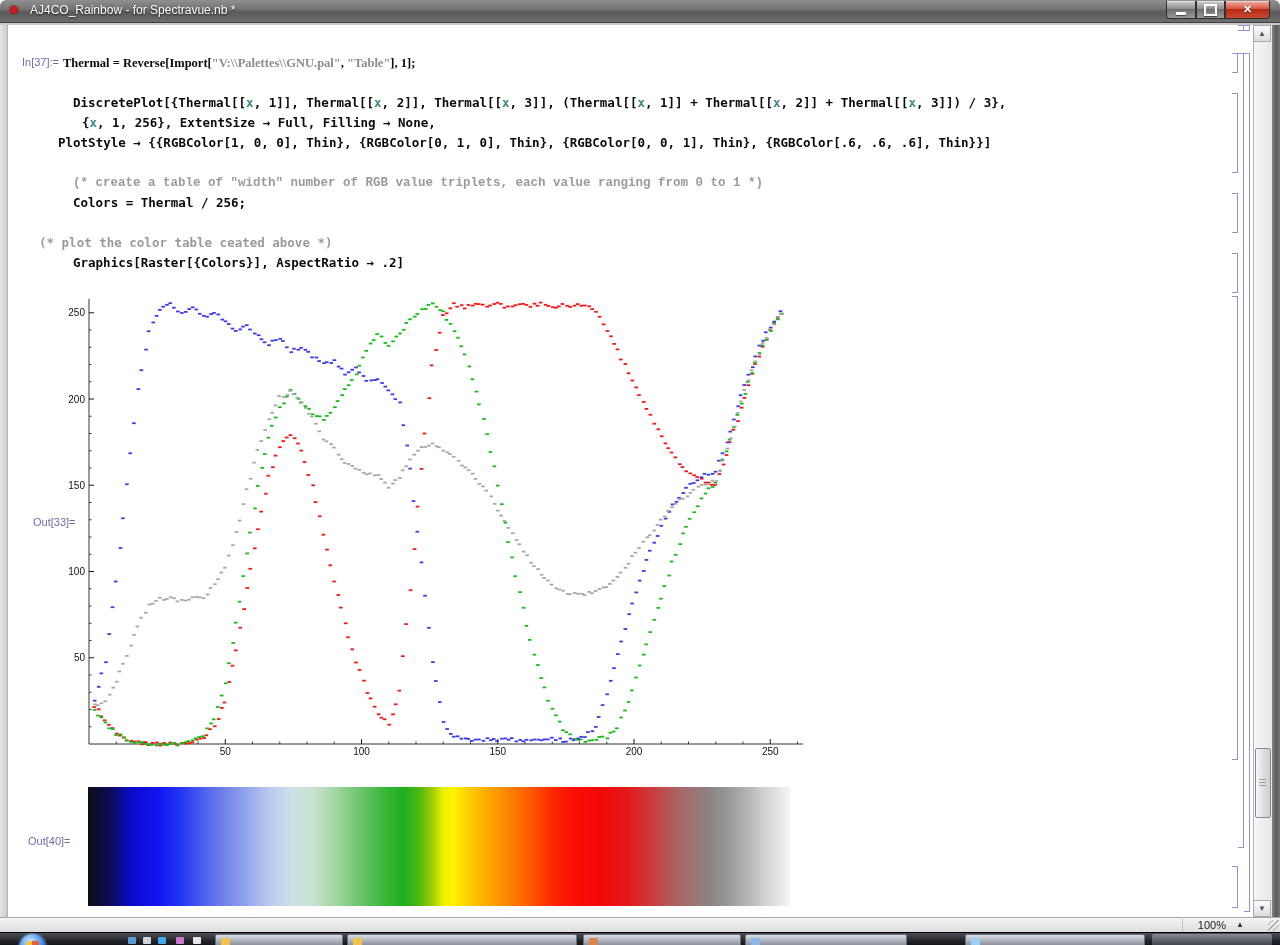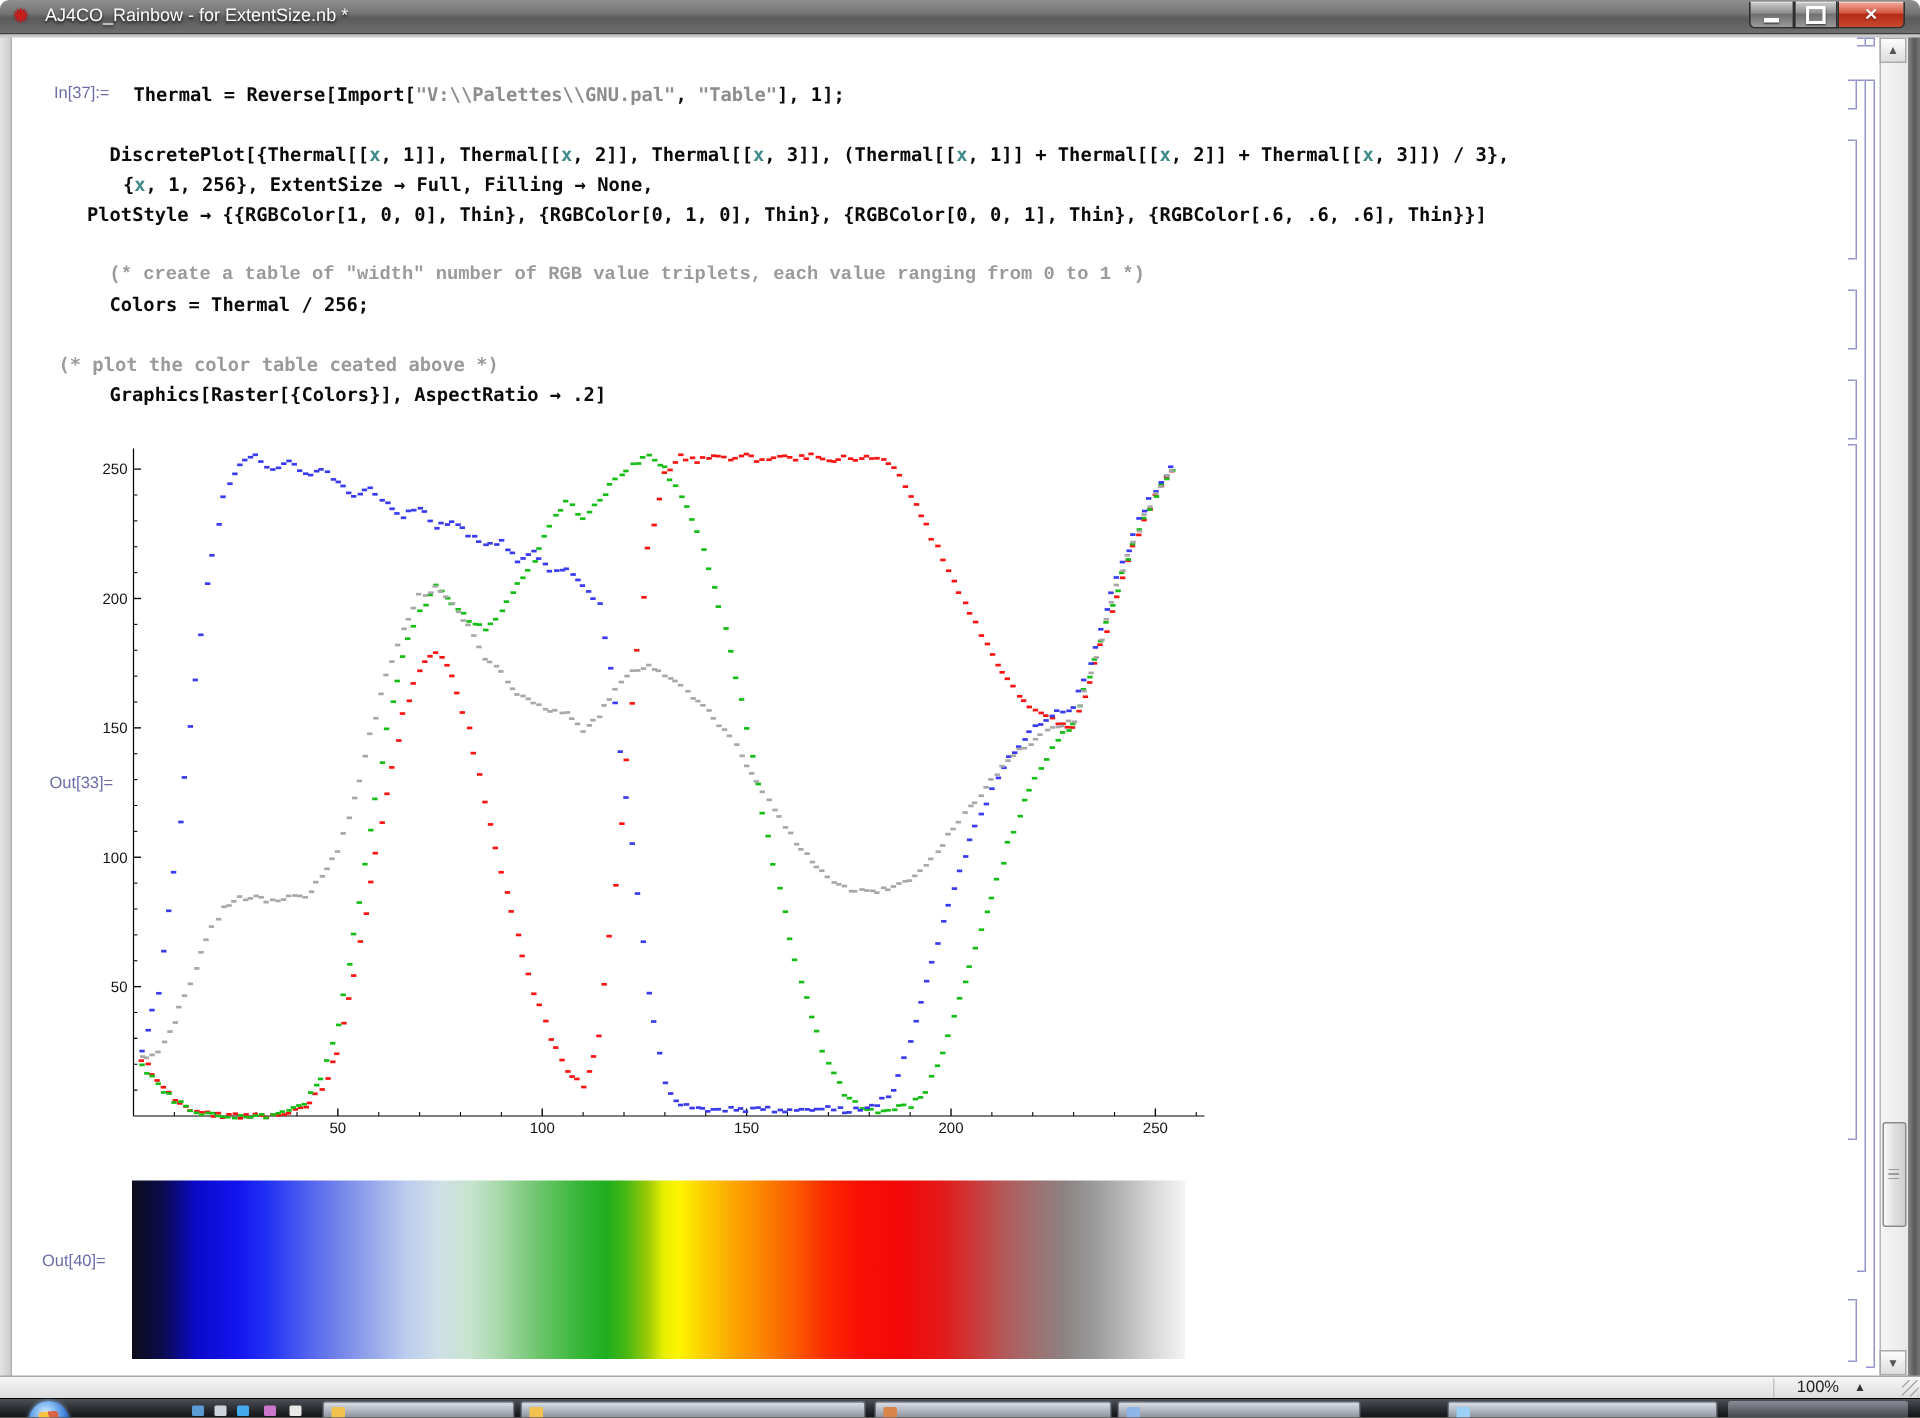--- a/index.html
+++ b/index.html
@@ -83,40 +83,40 @@
 
 <div class="screen">
 
   <div class="content-bg"></div>
   <div class="frame-left"></div>
   <div class="frame-right"></div>
   <div class="frame-top-line"></div>
 
   <div class="titlebar">
     <span class="app-icon">✹</span>
-    <span class="title-text">AJ4CO_Rainbow - for ExtentSize.nb *</span>
+    <span class="title-text">AJ4CO_Rainbow - for Spectravue.nb *</span>
     <div class="winbtns">
       <div class="wb min">
           <span class="glyph-min"></span>
         </div>
       <div class="wb max">
           <span class="glyph-max"></span>
         </div>
       <div class="wb close">
           <span class="glyph-x">✕</span>
         </div>
     </div>
   </div>
 
-  <span class="cell-label" style="left:36px;top:56px;">In[37]:=</span>
+  <span class="cell-label" style="left:22px;top:56px;">In[37]:=</span>
   <span class="cell-label" style="left:33px;top:516px;">Out[33]=</span>
   <span class="cell-label" style="left:28px;top:835px;">Out[40]=</span>
 
   <div id="code" class="code">
-      <div class="code-line" style="padding-left: 89px;"><span class="sg-k">Thermal = Reverse[Import[</span><span class="sg-s">"V:\\Palettes\\GNU.pal"</span><span class="sg-k">, </span><span class="sg-s">"Table"</span><span class="sg-k">], 1];</span></div>
+      <div class="code-line" style="padding-left: 63px; font-family: Liberation Serif, serif;"><span class="sg-k">Thermal = Reverse[Import[</span><span class="sg-s">"V:\\Palettes\\GNU.pal"</span><span class="sg-k">, </span><span class="sg-s">"Table"</span><span class="sg-k">], 1];</span></div>
       <div class="code-line" style="padding-left: 73px;">&nbsp;</div>
       <div class="code-line" style="padding-left: 73px;"><span class="sg-k">DiscretePlot[{Thermal[[</span><span class="sg-v">x</span><span class="sg-k">, 1]], Thermal[[</span><span class="sg-v">x</span><span class="sg-k">, 2]], Thermal[[</span><span class="sg-v">x</span><span class="sg-k">, 3]], (Thermal[[</span><span class="sg-v">x</span><span class="sg-k">, 1]] + Thermal[[</span><span class="sg-v">x</span><span class="sg-k">, 2]] + Thermal[[</span><span class="sg-v">x</span><span class="sg-k">, 3]]) / 3},</span></div>
       <div class="code-line" style="padding-left: 82px;"><span class="sg-k">{</span><span class="sg-v">x</span><span class="sg-k">, 1, 256}, ExtentSize → Full, Filling → None,</span></div>
       <div class="code-line" style="padding-left: 58px;"><span class="sg-k">PlotStyle → {{RGBColor[1, 0, 0], Thin}, {RGBColor[0, 1, 0], Thin}, {RGBColor[0, 0, 1], Thin}, {RGBColor[.6, .6, .6], Thin}}]</span></div>
       <div class="code-line" style="padding-left: 73px;">&nbsp;</div>
       <div class="code-line" style="padding-left: 73px; font-family: Liberation Mono, monospace;"><span class="sg-c">(* create a table of "width" number of RGB value triplets, each value ranging from 0 to 1 *)</span></div>
       <div class="code-line" style="padding-left: 73px;"><span class="sg-k">Colors = Thermal / 256;</span></div>
       <div class="code-line" style="padding-left: 73px;">&nbsp;</div>
       <div class="code-line" style="padding-left: 39px;"><span class="sg-c">(* plot the color table ceated above *)</span></div>
       <div class="code-line" style="padding-left: 73px;"><span class="sg-k">Graphics[Raster[{Colors}], AspectRatio → .2]</span></div>

